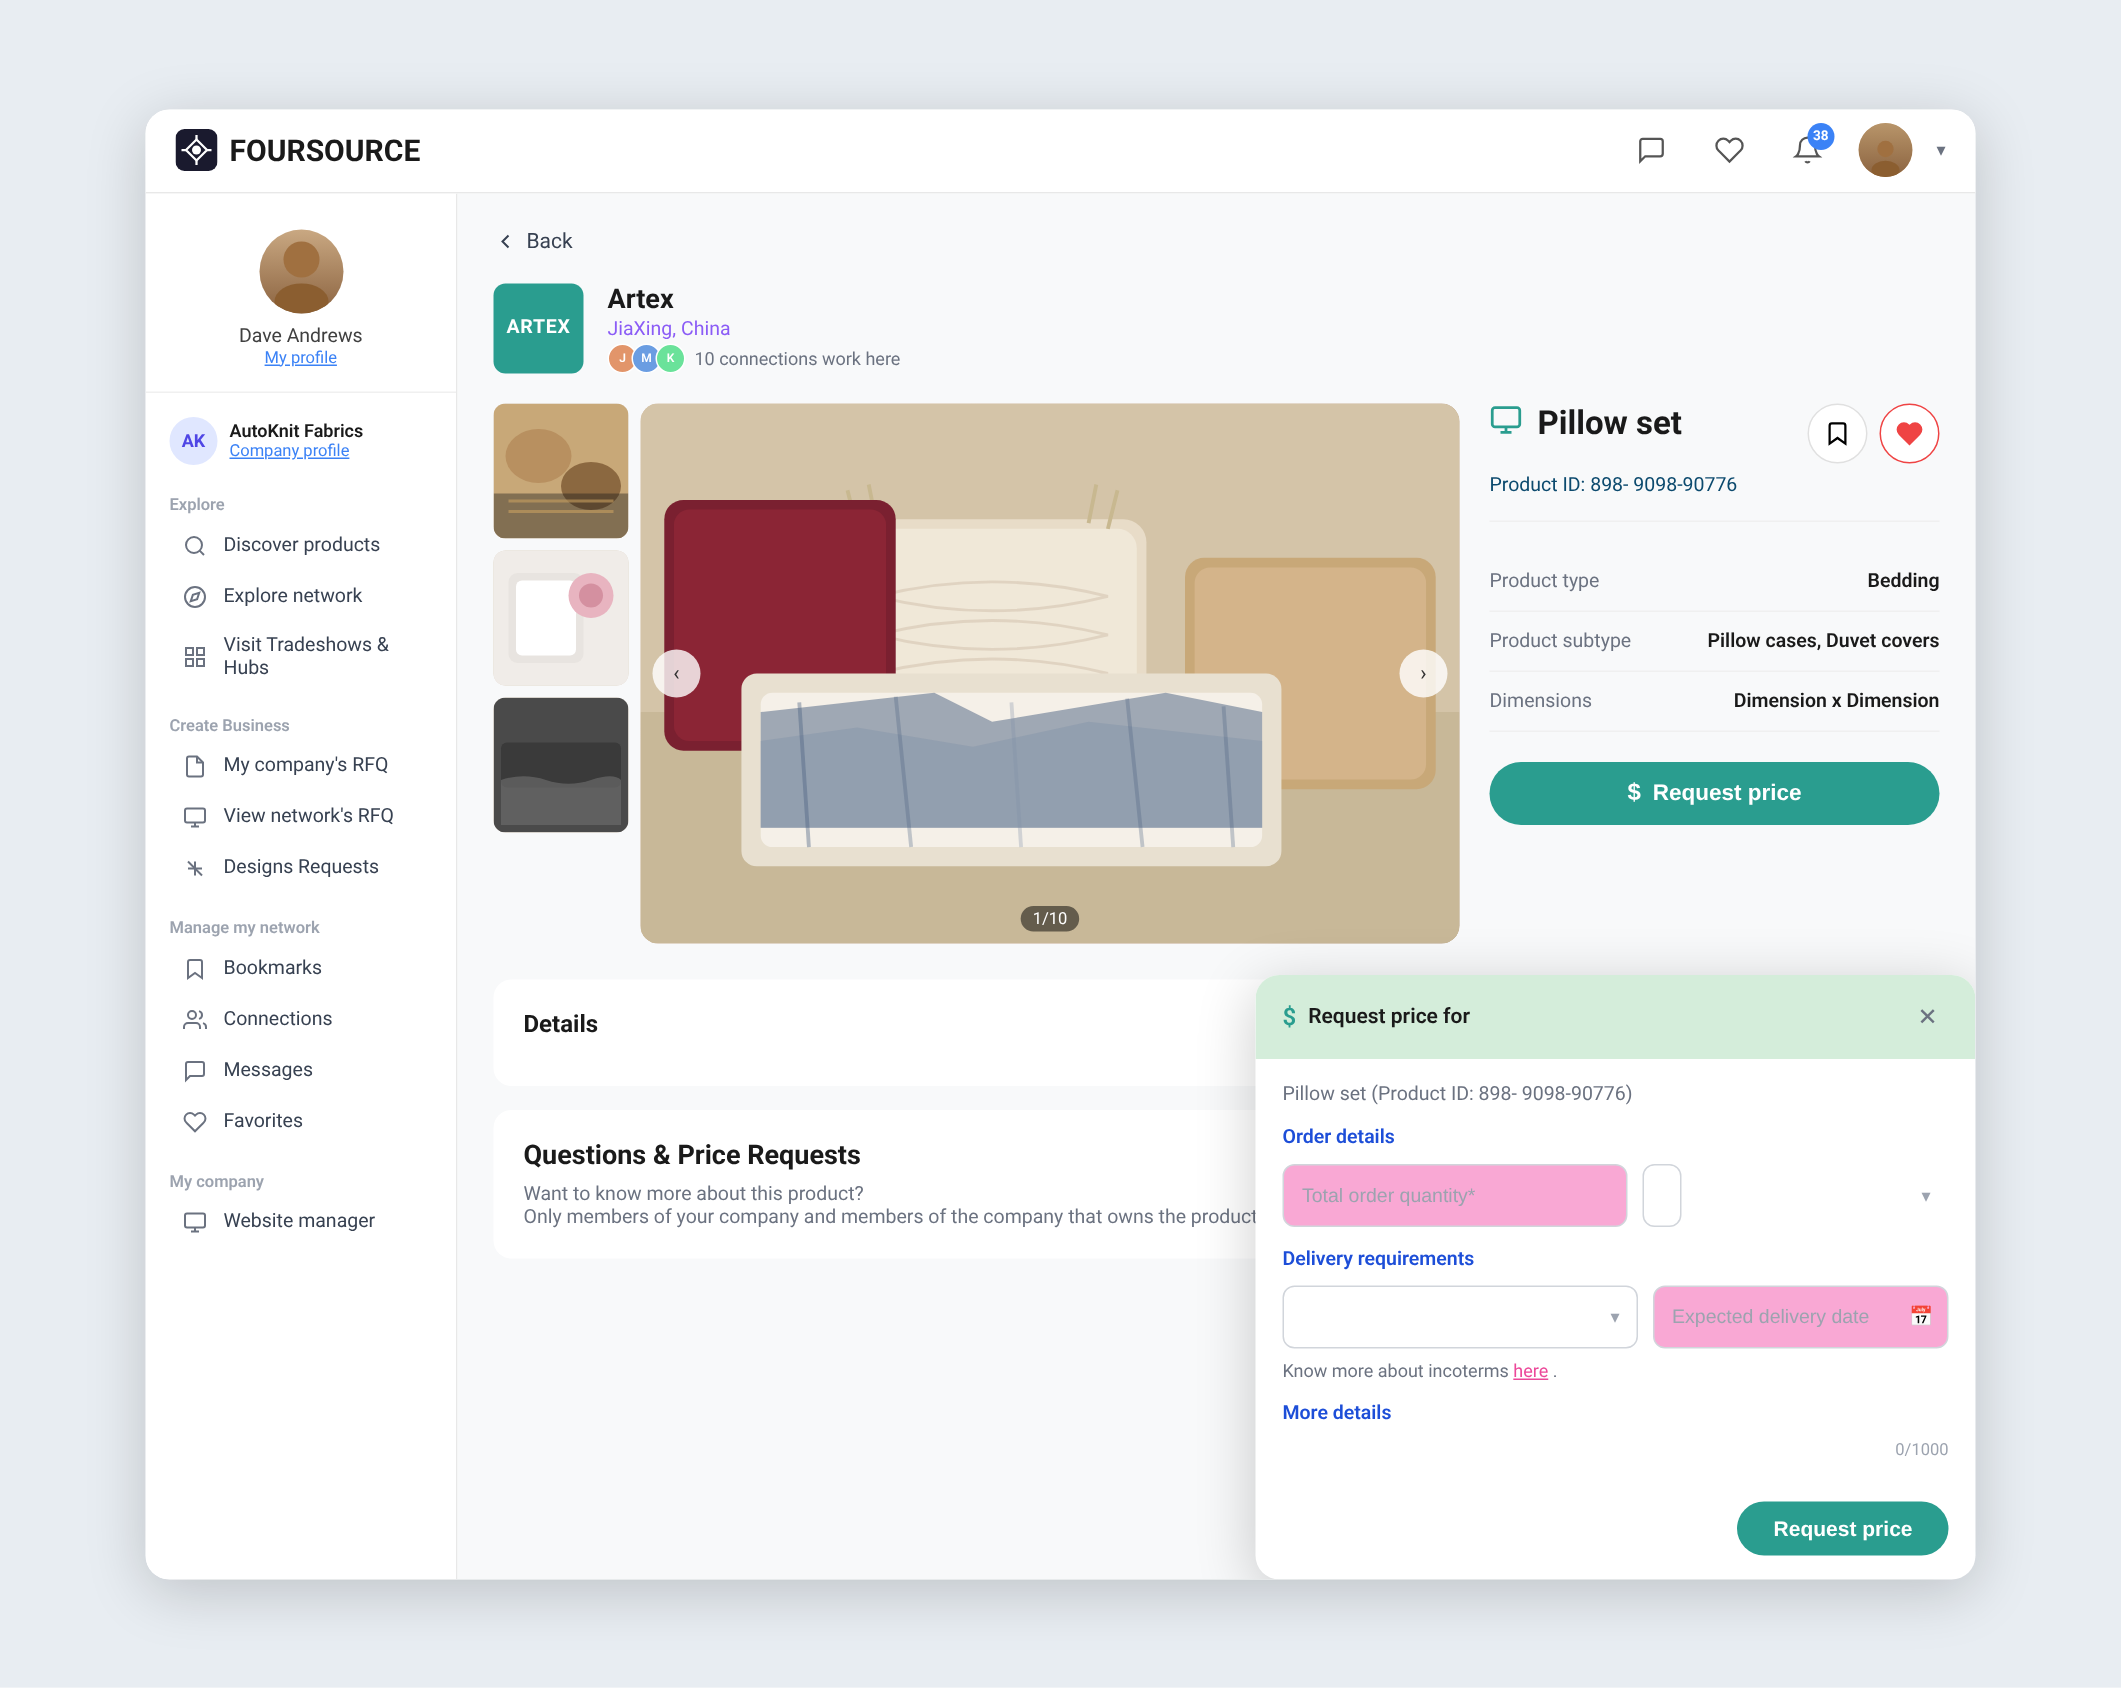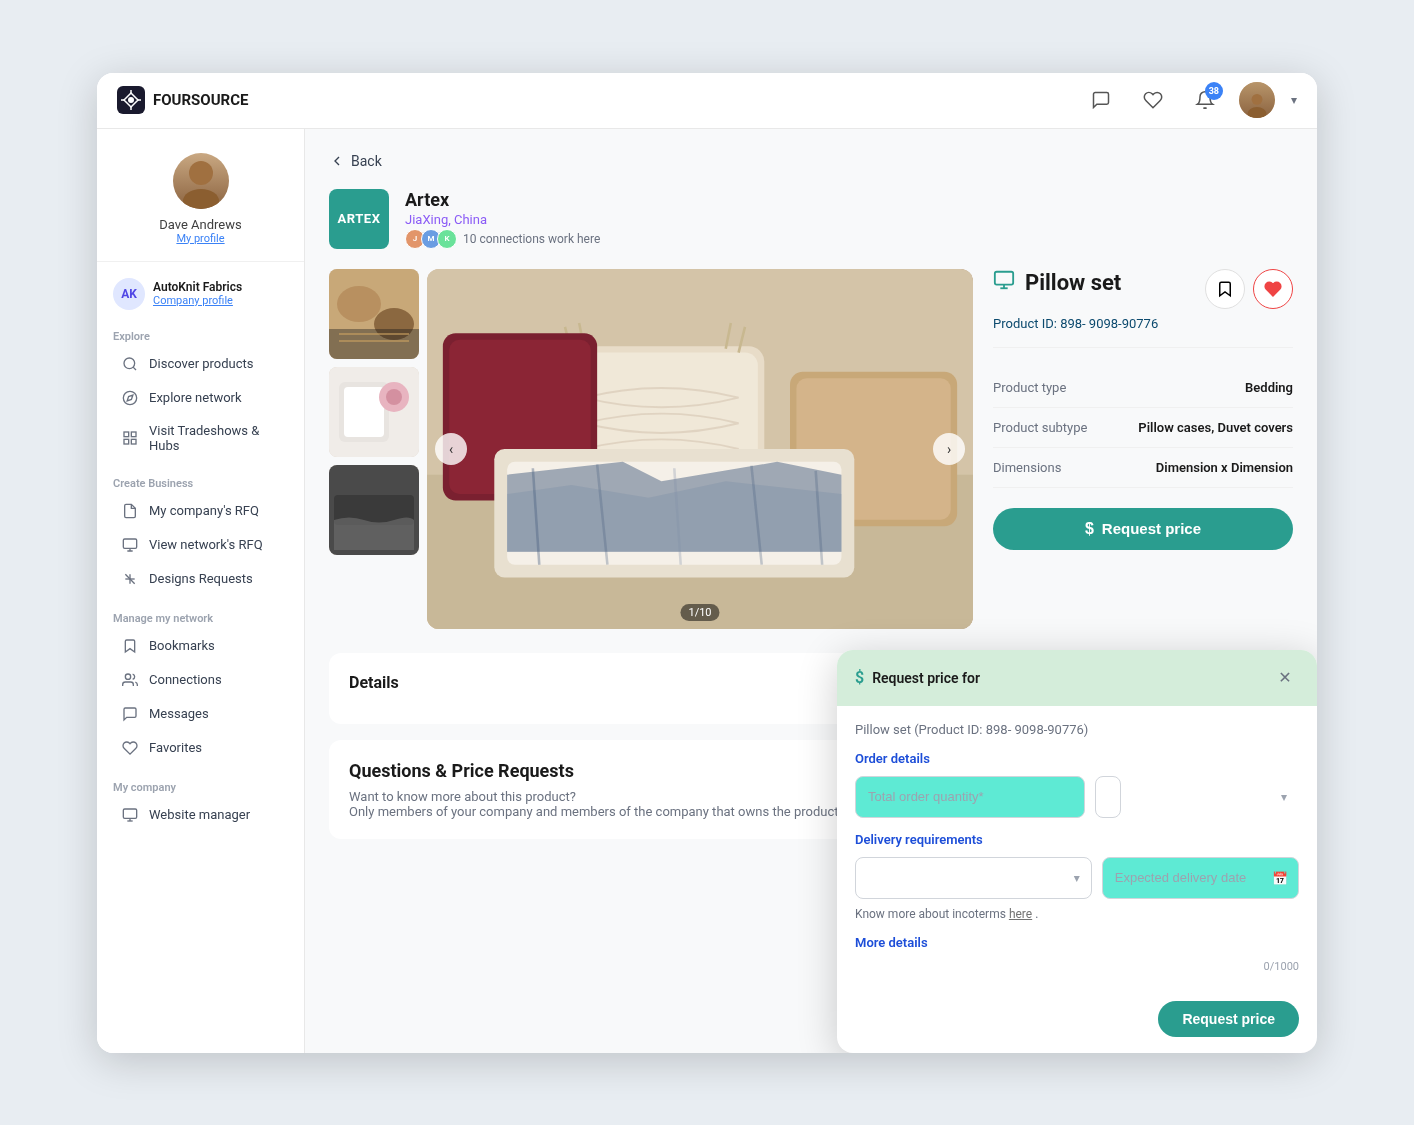--- a/index.html
+++ b/index.html
@@ -34,21 +34,21 @@
       display: flex;
       align-items: center;
       padding: 0 20px;
       flex-shrink: 0;
     }
     .topbar-logo {
       display: flex;
       align-items: center;
       gap: 8px;
       font-weight: 700;
-      font-size: 15px;
+      font-size: 20px;
       color: #1a1a1a;
     }
     .logo-icon {
       width: 28px;
       height: 28px;
     }
     .topbar-spacer { flex: 1; }
     .topbar-icons {
       display: flex;
       align-items: center;
@@ -517,21 +517,21 @@
       margin-bottom: 14px;
     }
     .modal-input {
       flex: 1;
       height: 42px;
       border: 1.5px solid #d1d5db;
       border-radius: 8px;
       padding: 0 12px;
       font-size: 13px;
       color: #1a1a1a;
-      background: #5eead4;
+      background: #f9a8d4;
       outline: none;
     }
     .modal-input::placeholder { color: #9ca3af; }
     .modal-select {
       flex: 1;
       height: 42px;
       border: 1.5px solid #d1d5db;
       border-radius: 8px;
       padding: 0 12px;
       font-size: 13px;
@@ -583,21 +583,21 @@
       pointer-events: none;
       font-size: 13px;
     }
     .incoterms-note {
       font-size: 12px;
       color: #6b7280;
       margin-bottom: 14px;
       margin-top: -6px;
     }
     .incoterms-link {
-      color: #737373;
+      color: #ec4899;
       cursor: pointer;
       text-decoration: underline;
     }
     .modal-textarea {
       width: 100%;
       min-height: 80px;
       border: 1.5px solid #d1d5db;
       border-radius: 8px;
       padding: 10px 12px;
       font-size: 13px;

